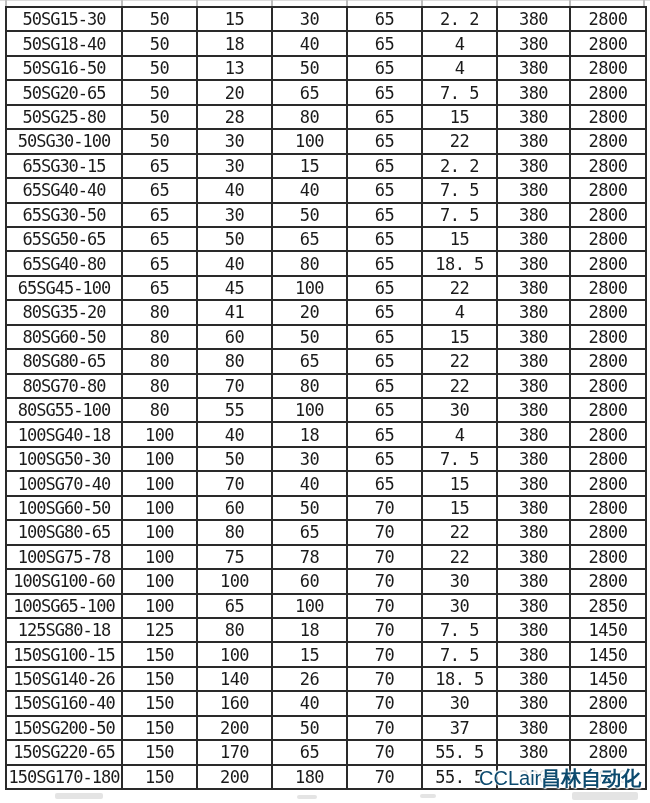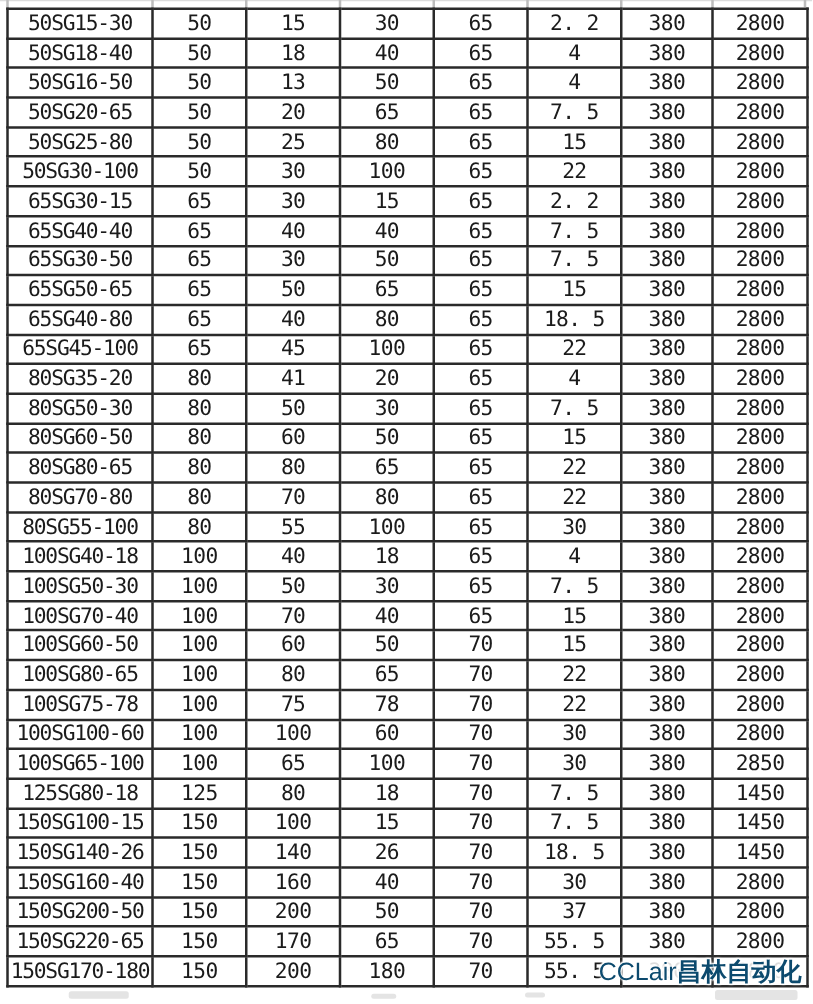--- a/index.html
+++ b/index.html
@@ -145,21 +145,21 @@
           <td>20</td>
           <td>65</td>
           <td>65</td>
           <td>7. 5</td>
           <td>380</td>
           <td>2800</td>
         </tr>
         <tr>
           <td class="model">50SG25-80</td>
           <td>50</td>
-          <td>25</td>
+          <td>28</td>
           <td>80</td>
           <td>65</td>
           <td>15</td>
           <td>380</td>
           <td>2800</td>
         </tr>
         <tr>
           <td class="model">50SG30-100</td>
           <td>50</td>
           <td>30</td>
@@ -229,30 +229,20 @@
           <td>380</td>
           <td>2800</td>
         </tr>
         <tr>
           <td class="model">80SG35-20</td>
           <td>80</td>
           <td>41</td>
           <td>20</td>
           <td>65</td>
           <td>4</td>
-          <td>380</td>
-          <td>2800</td>
-        </tr>
-        <tr>
-          <td class="model">80SG50-30</td>
-          <td>80</td>
-          <td>50</td>
-          <td>30</td>
-          <td>65</td>
-          <td>7. 5</td>
           <td>380</td>
           <td>2800</td>
         </tr>
         <tr>
           <td class="model">80SG60-50</td>
           <td>80</td>
           <td>60</td>
           <td>50</td>
           <td>65</td>
           <td>15</td>

